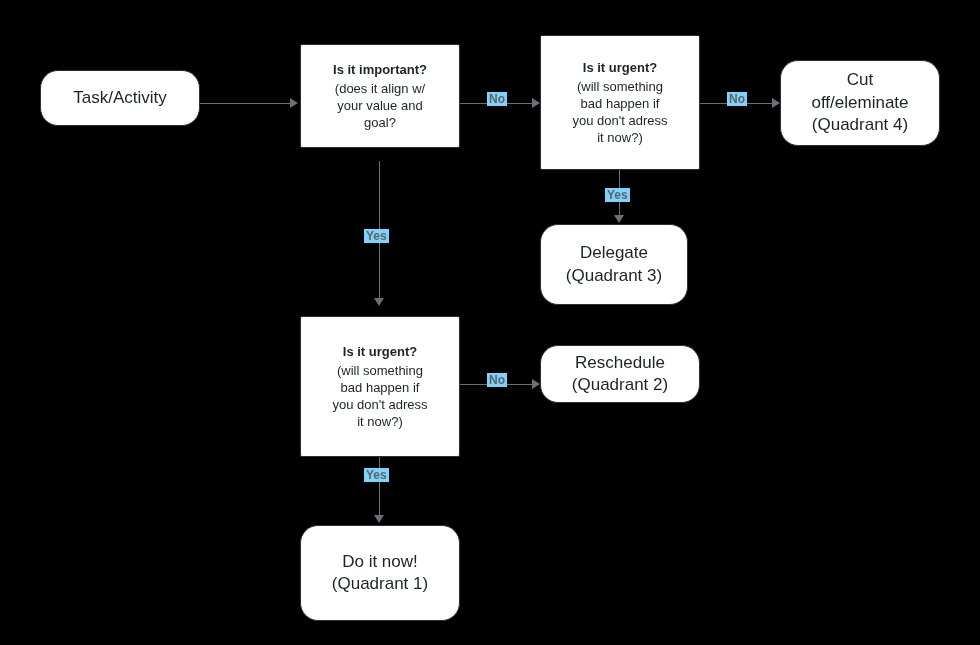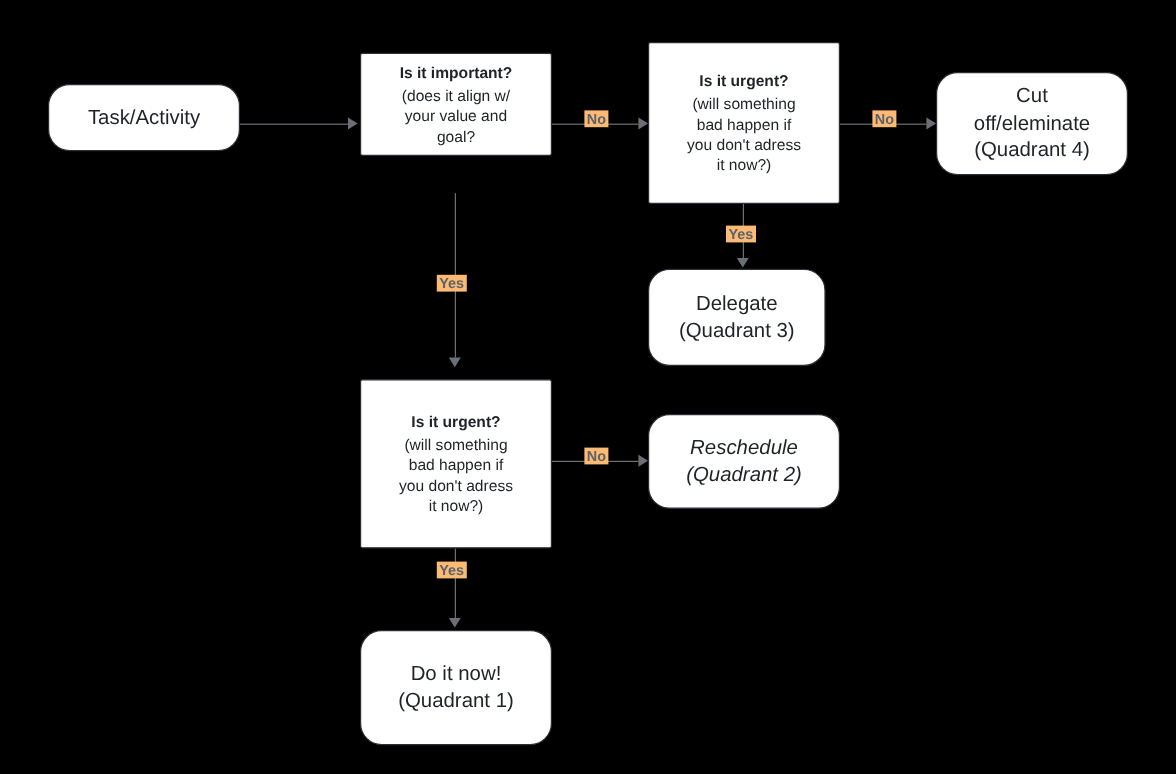--- a/index.html
+++ b/index.html
@@ -68,21 +68,21 @@
   .arrow.down {
     border-left: 5px solid transparent;
     border-right: 5px solid transparent;
     border-top: 8px solid #6b7077;
   }
   .edge-label {
     position: absolute;
     color: #5d6369;
     font-size: 12px;
     font-weight: bold;
-    background: #fdba74;
+    background: #7dd3fc;
     padding: 0 2px;
     white-space: nowrap;
   }
 </style>
 </head>
 <body>
 
 <div id="canvas">
 
   <div class="edge h" style="left:200px; top:103px; width:90px;"></div>
@@ -109,21 +109,21 @@
   <div class="edge-label" style="left:487px; top:373px;">No</div>
 
   <div class="edge v" style="left:379px; top:457px; height:58px;"></div>
   <div class="arrow down" style="left:374px; top:515px;"></div>
   <div class="edge-label" style="left:364px; top:468px;">Yes</div>
 
   <div class="node rounded" style="left:40px; top:70px; width:160px; height:56px;">
     <div class="plain">Task/Activity</div>
   </div>
 
-  <div class="node rect" style="left:300px; top:44px; width:160px; height:86px;align-items:center;">
+  <div class="node rect" style="left:300px; top:44px; width:160px; height:104px;align-items:center;">
     <div class="title">Is it important?</div>
     <div class="body">(does it align w/
 your value and
 goal?</div>
   </div>
 
   <div class="node rect" style="left:540px; top:35px; width:160px; height:135px;">
     <div class="title">Is it urgent?</div>
     <div class="body">(will something
 bad happen if
@@ -143,21 +143,21 @@
   </div>
 
   <div class="node rect" style="left:300px; top:316px; width:160px; height:141px;">
     <div class="title">Is it urgent?</div>
     <div class="body">(will something
 bad happen if
 you don't adress
 it now?)</div>
   </div>
 
-  <div class="node rounded" style="left:540px; top:345px; width:160px; height:79px;font-style:italic;">
+  <div class="node rounded" style="left:540px; top:345px; width:160px; height:58px;">
     <div class="plain">Reschedule
 (Quadrant 2)</div>
   </div>
 
   <div class="node rounded" style="left:300px; top:525px; width:160px; height:96px;">
     <div class="plain">Do it now!
 (Quadrant 1)</div>
   </div>
 
 </div>

